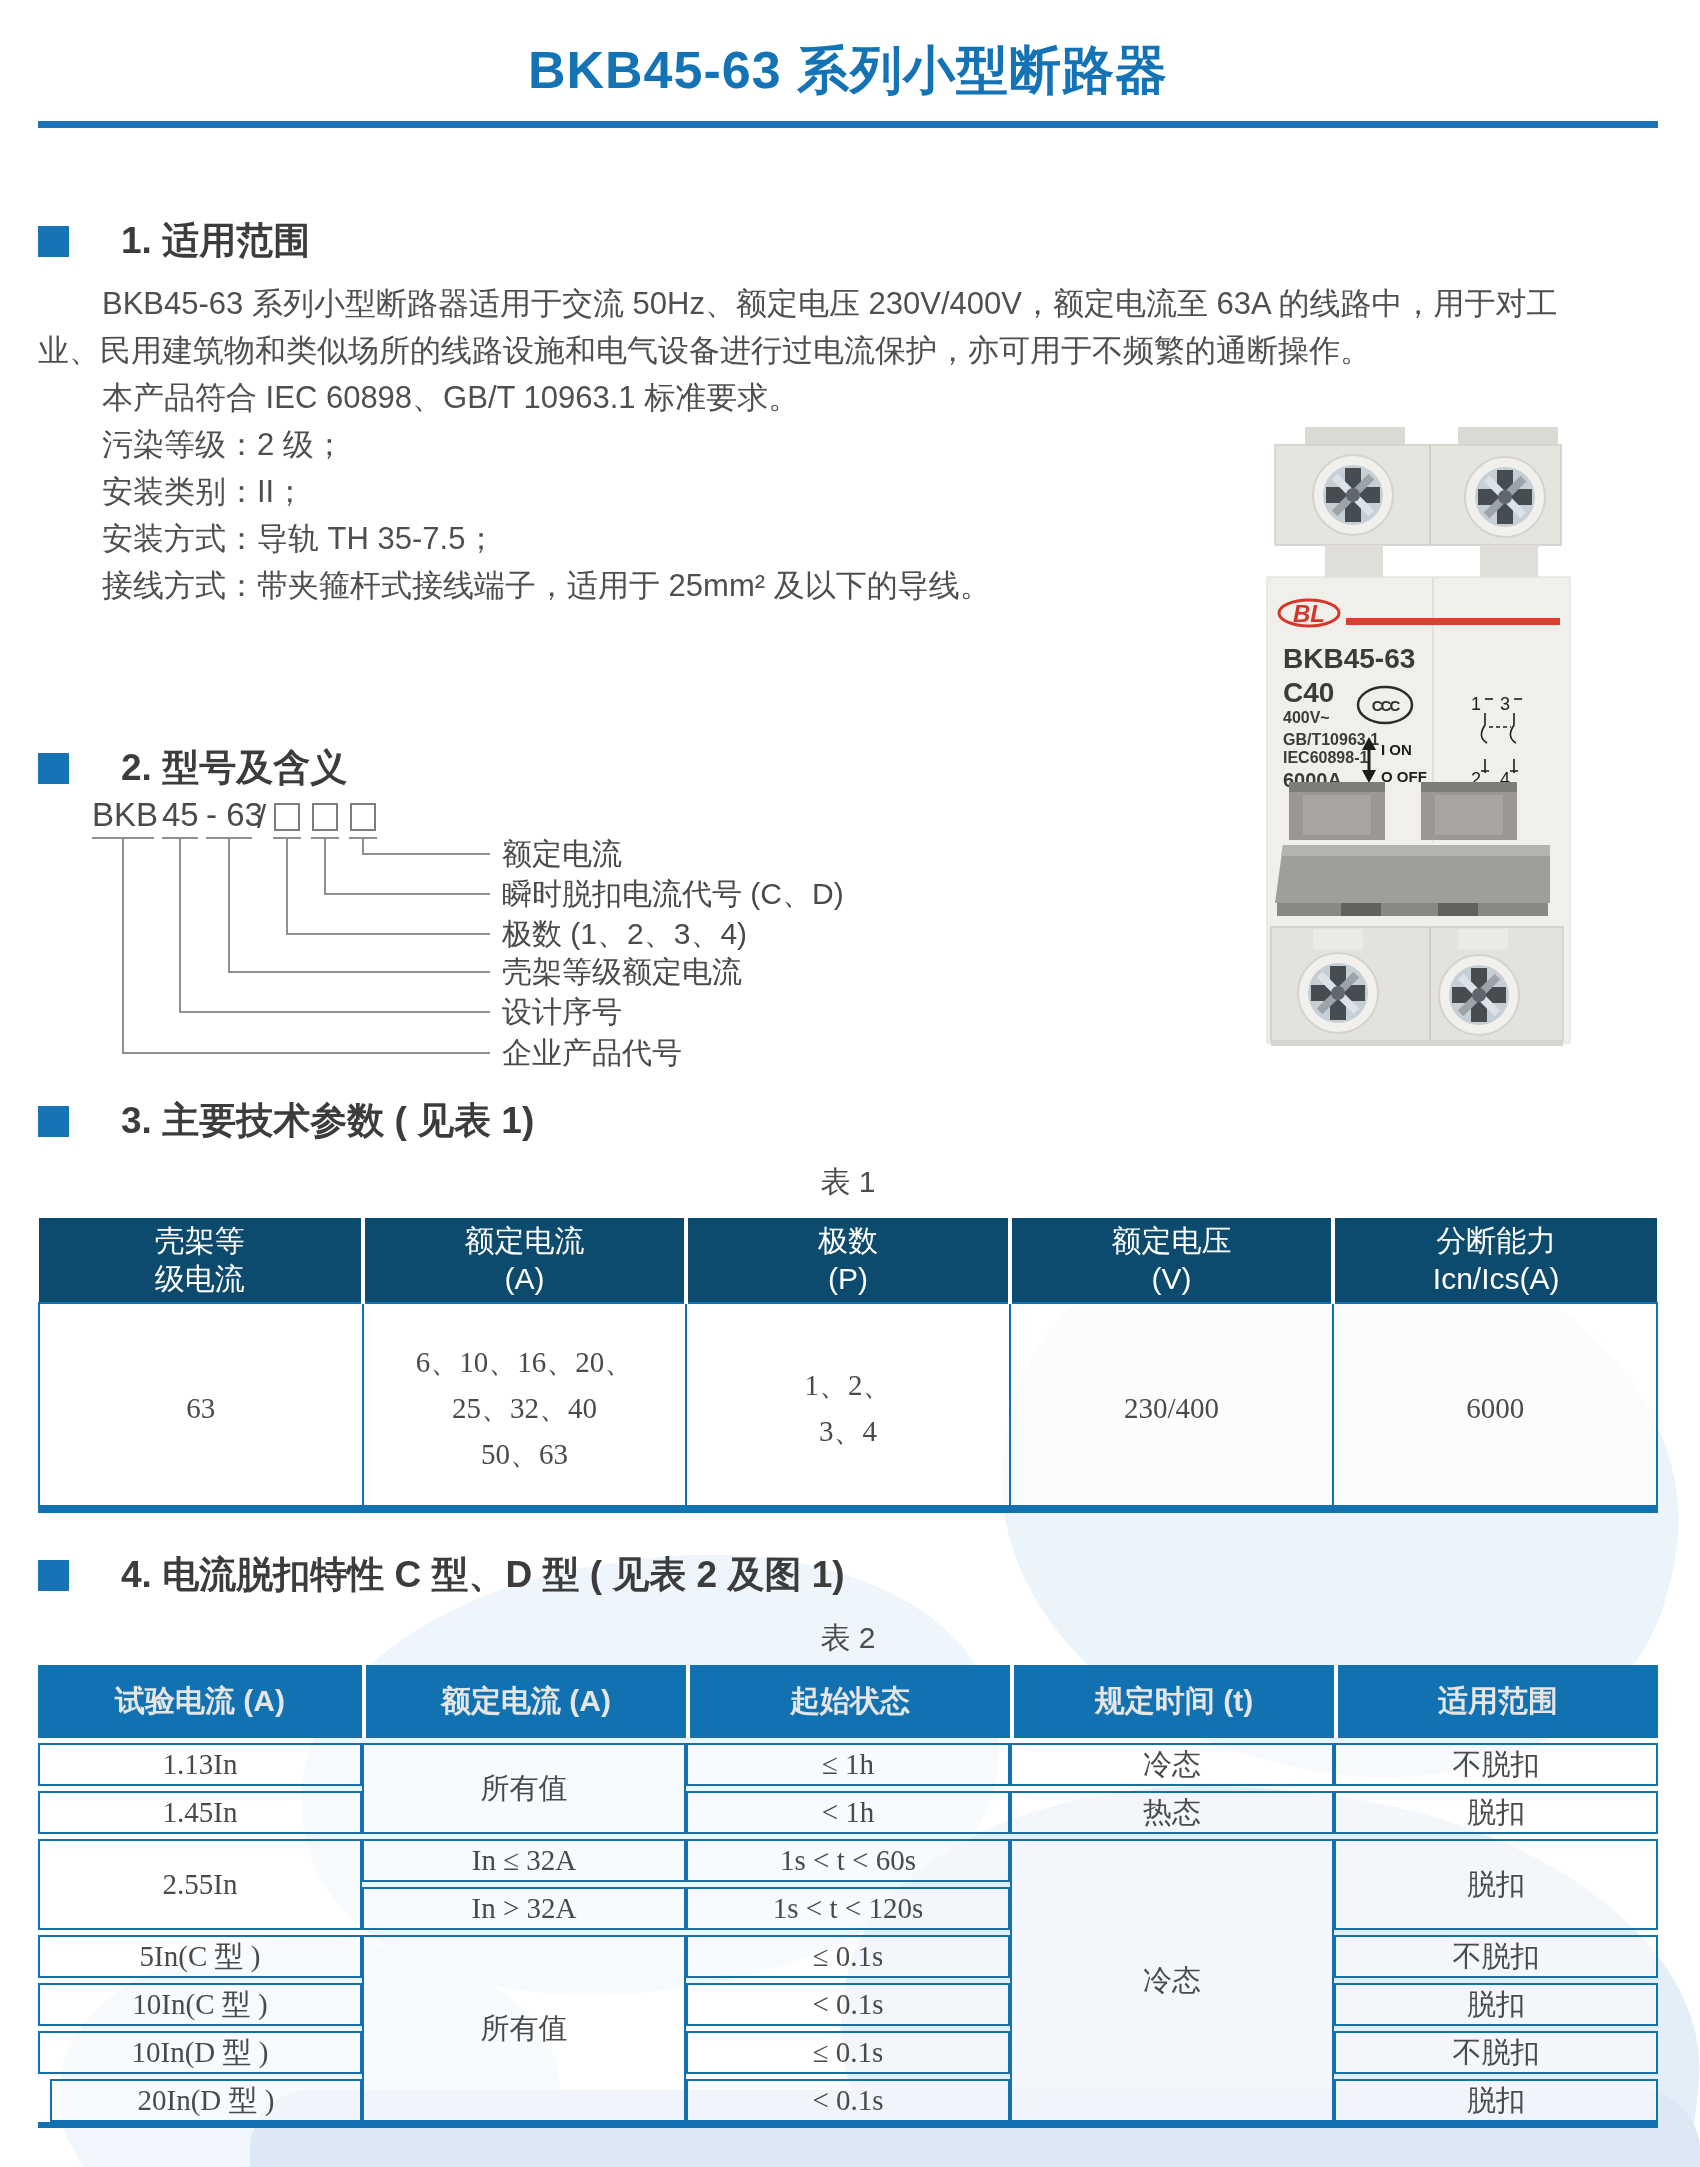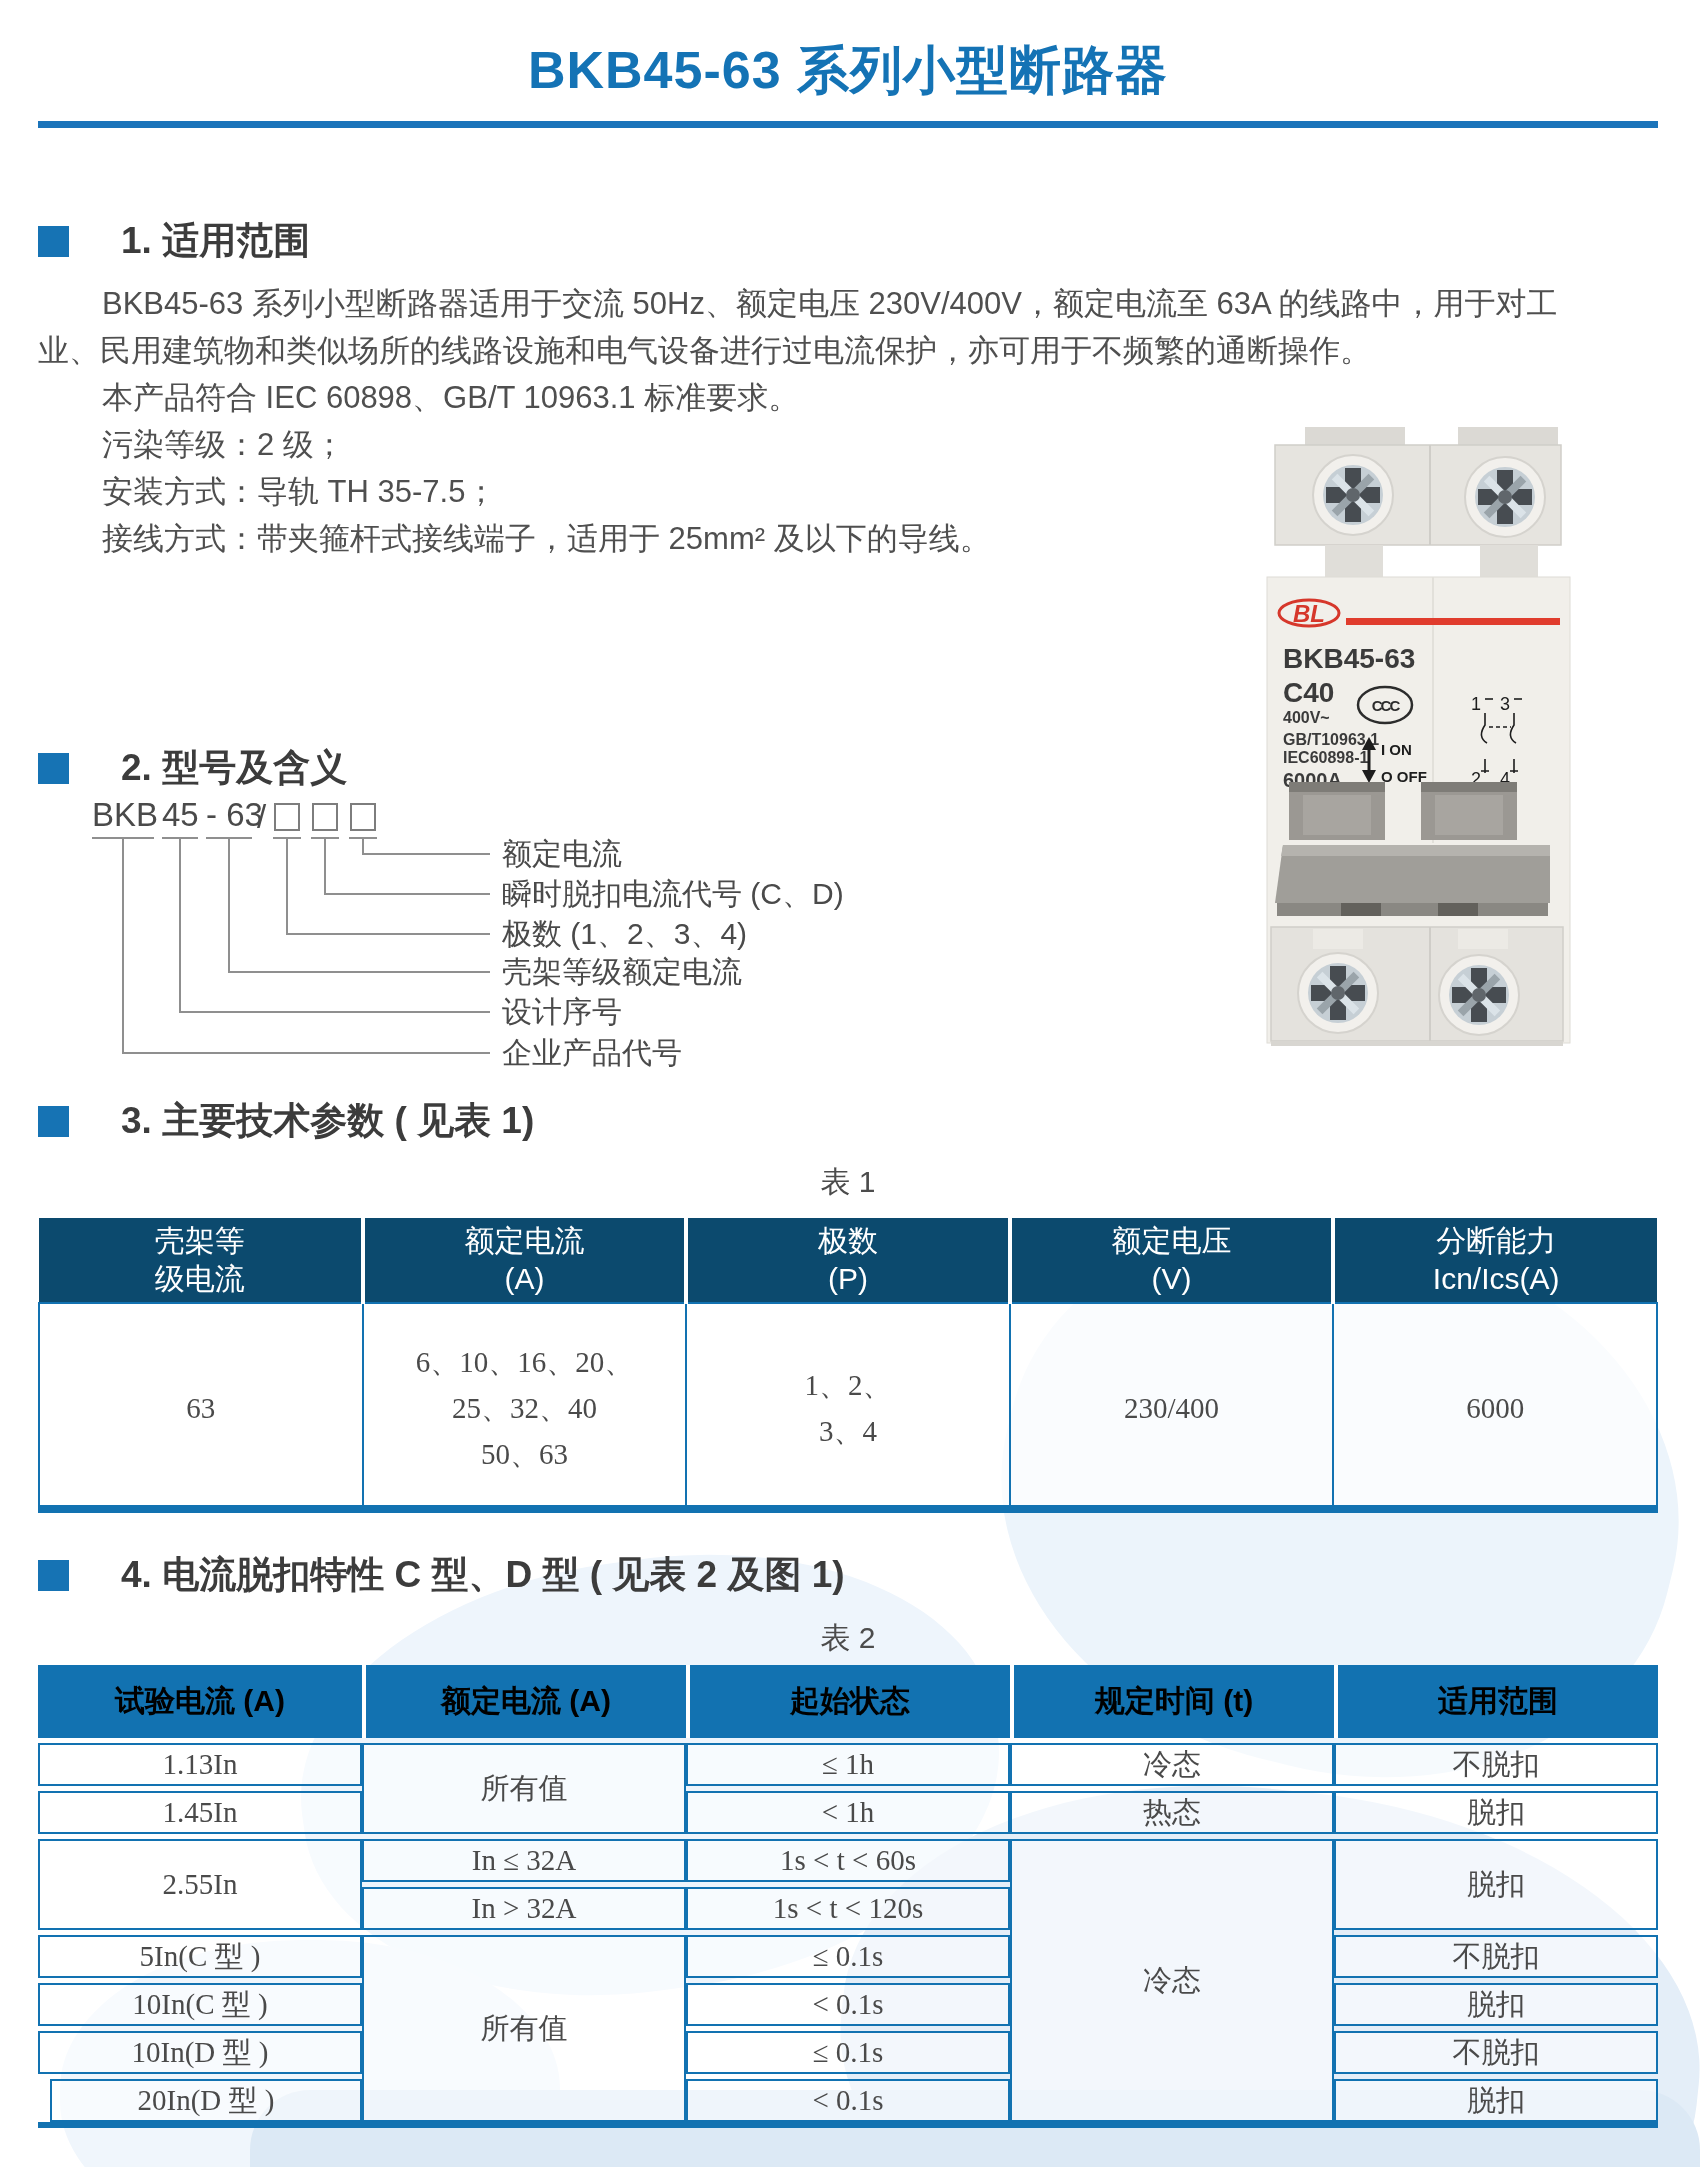--- a/index.html
+++ b/index.html
@@ -29,21 +29,21 @@
   table.t1 th + th{border-left:4px solid #ffffff;}
   table.t1 td{border:2px solid #1272b1;height:205px;text-align:center;vertical-align:middle;
               font-family:"Liberation Serif",serif;font-size:29px;color:#4a4a4a;line-height:46px;
               background:rgba(255,255,255,0.72);}
   .thick-rule{height:6px;background:#1272b1;z-index:2;}
   
   .t2{left:38px;top:1665px;width:1620px;display:grid;z-index:2;
       grid-template-columns:repeat(5,1fr);
       grid-template-rows:73px repeat(8,43px);
       row-gap:5px;column-gap:0;}
-  .t2 .hcell{background:#1272b1;color:#000000;font-size:30px;font-weight:bold;
+  .t2 .hcell{background:#1272b1;color:#e5e5e5;font-size:30px;font-weight:bold;
              display:flex;align-items:center;justify-content:center;grid-row:1;}
   .t2 .hcell + .hcell{border-left:4px solid #ffffff;}
   .t2 .cell{border:2px solid #1272b1;background:rgba(255,255,255,0.55);
             display:flex;align-items:center;justify-content:center;
             font-family:"Liberation Serif",serif;font-size:29px;color:#4a4a4a;}
   .t2-bottom{left:38px;top:2122px;width:1620px;}
   .t1-bottom{left:38px;top:1505px;width:1620px;}
   svg text{font-family:"Liberation Sans",sans-serif;}
 </style>
 </head>
@@ -62,20 +62,21 @@
 
   <div class="abs sec-head" style="left:38px;top:216px;">
     <div class="sec-square"></div>
     <div class="sec-title">1. 适用范围</div>
   </div>
   <div class="abs para">
     <div class="line">BKB45-63 系列小型断路器适用于交流 50Hz、额定电压 230V/400V，额定电流至 63A 的线路中，用于对工</div>
     <div class="line noindent">业、民用建筑物和类似场所的线路设施和电气设备进行过电流保护，亦可用于不频繁的通断操作。</div>
     <div class="line">本产品符合 IEC 60898、GB/T 10963.1 标准要求。</div>
     <div class="line">污染等级：2 级；</div>
+    <div class="line">安装类别：II；</div>
     <div class="line">安装方式：导轨 TH 35-7.5；</div>
     <div class="line">接线方式：带夹箍杆式接线端子，适用于 25mm² 及以下的导线。</div>
   </div>
 
   <div class="abs sec-head" style="left:38px;top:743px;">
     <div class="sec-square"></div>
     <div class="sec-title">2. 型号及含义</div>
   </div>
 
   <svg class="abs" style="left:38px;top:798px;z-index:2;" width="1000" height="285" viewBox="0 0 1000 285">

